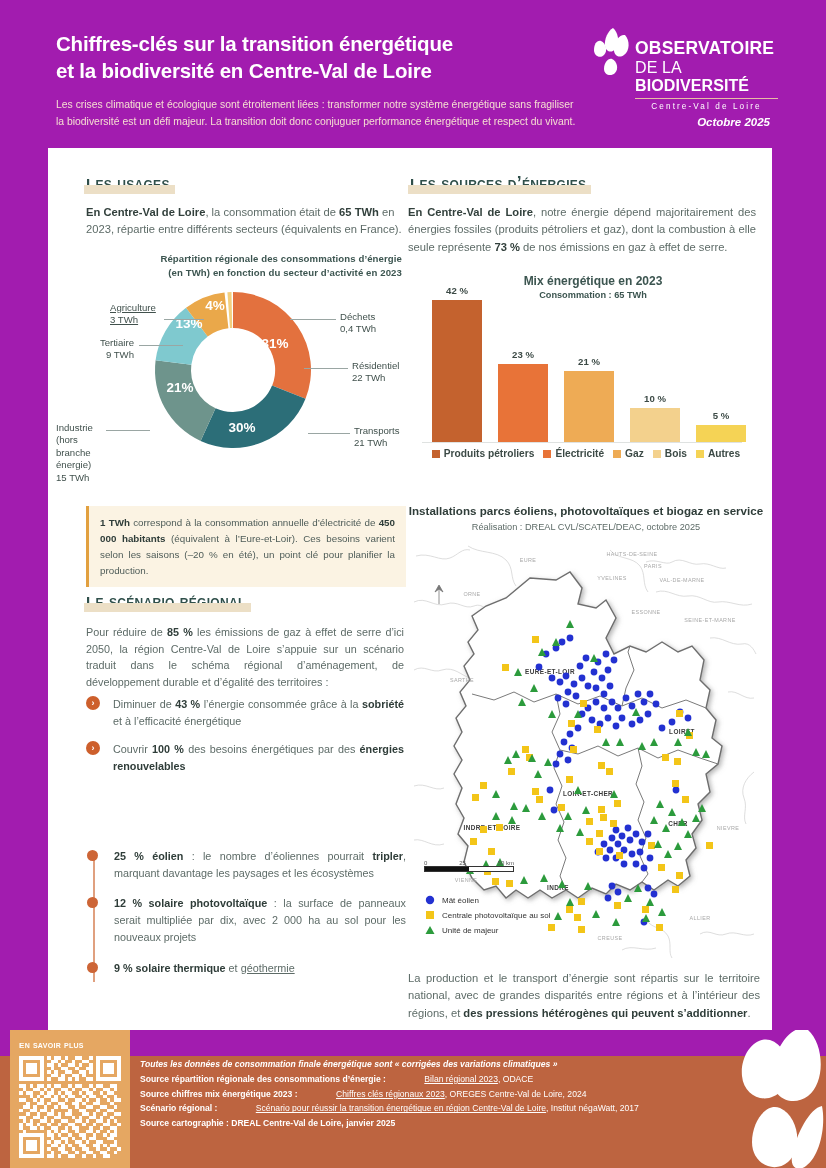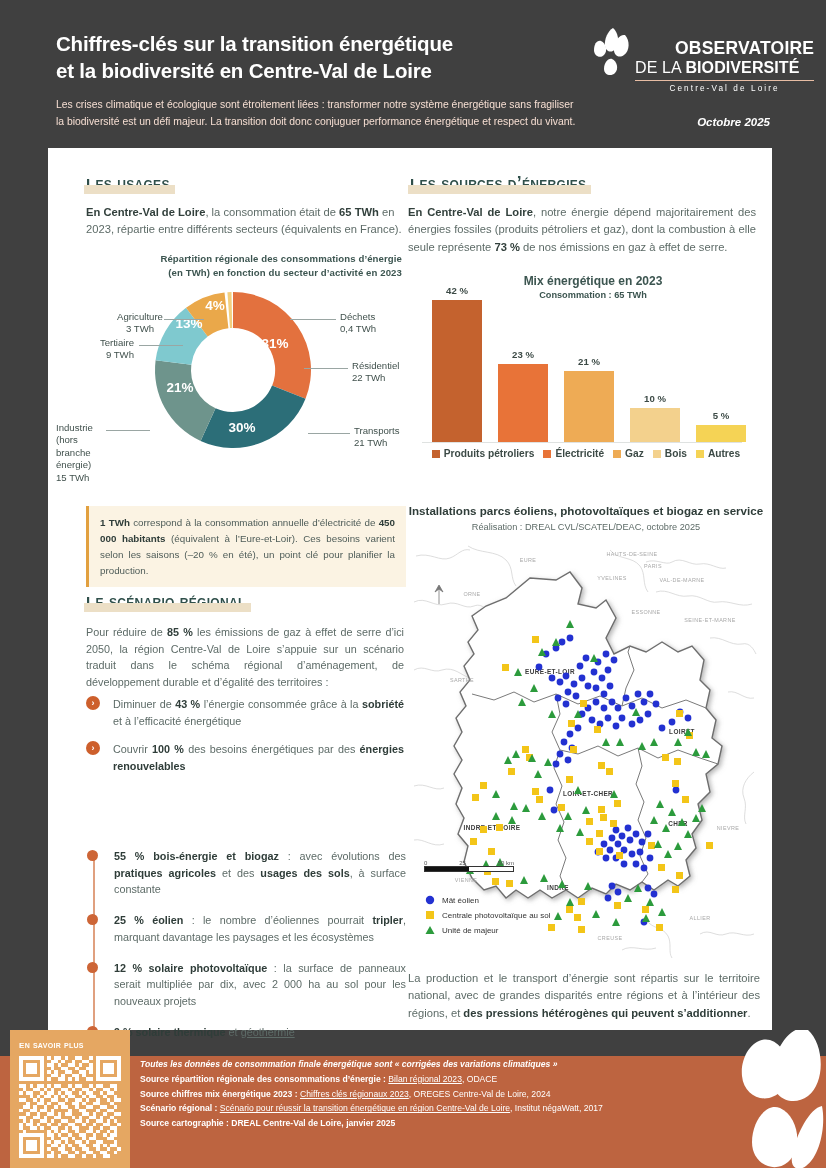--- a/index.html
+++ b/index.html
@@ -6,39 +6,39 @@
   * { box-sizing: border-box; margin: 0; padding: 0; }
   html, body {
     width: 826px; height: 1168px;
     font-family: "Liberation Sans", sans-serif;
     background: #c3693f;
     overflow: hidden;
   }
   #page {
     position: relative;
     width: 826px; height: 1168px;
-    background: #404040;
+    background: #a21caf;
   }
 
   
   #header { position: absolute; left: 0; top: 0; width: 826px; height: 148px; }
   #title-block { position: absolute; left: 56px; top: 30px; width: 520px; }
   .h-title {
     color: #ffffff; font-size: 20.5px; font-weight: bold;
     line-height: 1.33; letter-spacing: -0.2px;
   }
   .h-sub {
     position: absolute; left: 56px; top: 96px; width: 530px;
     color: #f6ded2; font-size: 10.4px; line-height: 1.65;
   }
   #logo { position: absolute; left: 592px; top: 30px; width: 186px; }
   .logo-row { display: flex; align-items: flex-start; }
   .logo-mark { width: 40px; height: 56px; position: relative; flex: none; margin-top: -4px; }
   .logo-text { margin-left: 3px; padding-top: 10px; }
-  .logo-l1 { color: #fff; font-size: 17.5px; font-weight: bold; letter-spacing: 0.2px; line-height: 1; margin-left: 40px; }
+  .logo-l1 { color: #fff; font-size: 17.5px; font-weight: bold; letter-spacing: 0.2px; line-height: 1; }
   .logo-l2 { color: #fff; font-size: 16px; letter-spacing: 0.1px; line-height: 1.15; margin-top: 1px; }
   .logo-l2 b { font-weight: bold; }
   .logo-l2 span.thin { font-weight: normal; }
   .logo-rule { height: 1px; background: #e8bda4; margin: 3px 0 3px 0; }
   .logo-l3 { color: #fff; font-size: 8.2px; letter-spacing: 2.1px; text-align: center; }
   .date-stamp {
     position: absolute; right: 56px; top: 116px;
     color: #ffffff; font-size: 11.5px; font-style: italic; font-weight: bold;
   }
 
@@ -154,21 +154,21 @@
     position: absolute; left: 10px; top: 1030px; width: 120px; height: 138px;
     background: #e5a762; padding: 8px 9px;
   }
   #qr-title { color: #fff; font-size: 9.4px; font-weight: bold; font-variant: small-caps; text-transform: lowercase; letter-spacing: 0.3px; }
   #qr-title::first-letter { font-size: 11.5px; }
   #qr-code { margin-top: 6px; width: 102px; height: 102px; background: #fff; }
   #sources { position: absolute; left: 140px; top: 1057px; width: 560px; }
   .src-line { color: #fff; font-size: 8.6px; line-height: 1.72; }
   .src-line.ital { font-style: italic; font-weight: bold; }
   .src-line b { font-weight: bold; }
-  .src-line u { text-decoration: underline; }
+  .src-line u { text-decoration: underline; margin-left: 36px; }
   #leaf-deco { position: absolute; right: 0; top: 1030px; width: 130px; height: 138px; overflow: hidden; }
 </style>
 </head>
 <body>
 
 <div id="page">
 
   <div id="header">
 
     <div id="title-block">
@@ -246,21 +246,21 @@
           </g>
         </svg>
 
         <div class="lead" style="left:108px; top:37px; width:40px;"></div>
         <div class="lead" style="left:83px; top:63px; width:44px;"></div>
         <div class="lead" style="left:50px; top:148px; width:44px;"></div>
         <div class="lead" style="left:234px; top:37px; width:46px;"></div>
         <div class="lead" style="left:248px; top:86px; width:44px;"></div>
         <div class="lead" style="left:252px; top:151px; width:42px;"></div>
 
-        <div class="dn-lbl" style="left:54px; top:29px; width:60px; text-align:center;">
+        <div class="dn-lbl" style="left:54px; top:20px; width:60px; text-align:left;text-decoration:underline;">
           <div>Agriculture</div>
           <div>3 TWh</div>
         </div>
         <div class="dn-lbl" style="left:18px; top:55px; width:60px; text-align:right;">
           <div>Tertiaire</div>
           <div>9 TWh</div>
         </div>
         <div class="dn-lbl" style="left:0px; top:140px; width:56px; text-align:left;">
           <div>Industrie</div>
           <div>(hors branche</div>
@@ -301,24 +301,20 @@
           <div class="txt"><span>Diminuer de </span><b>43 %</b><span> l’énergie consommée grâce à la </span><b>sobriété</b><span> et à l’efficacité énergétique</span></div>
         </div>
         <div class="sc-item">
           <div class="arrow-bullet">›</div>
           <div class="txt"><span>Couvrir </span><b>100 %</b><span> des besoins énergétiques par des </span><b>énergies renouvelables</b></div>
         </div>
       </div>
 
 
       <div id="timeline" style="position:absolute;left:30px;top:700px;width:320px;">
-        <div class="tl-item">
-          <div class="tl-dot"></div>
-          <div class="tl-txt"><b>55 % bois-énergie et biogaz</b><span> : avec évolutions des </span><b>pratiques agricoles</b><span> et des </span><b>usages des sols</b><span>, à surface constante</span></div>
-        </div>
         <div class="tl-item">
           <div class="tl-dot"></div>
           <div class="tl-txt"><b>25 % éolien</b><span> : le nombre d’éoliennes pourrait </span><b>tripler</b><span>, marquant davantage les paysages et les écosystèmes</span></div>
         </div>
         <div class="tl-item">
           <div class="tl-dot"></div>
           <div class="tl-txt"><b>12 % solaire photovoltaïque</b><span> : la surface de panneaux serait multipliée par dix, avec 2 000 ha au sol pour les nouveaux projets</span></div>
         </div>
         <div class="tl-item">
           <div class="tl-dot"></div>

